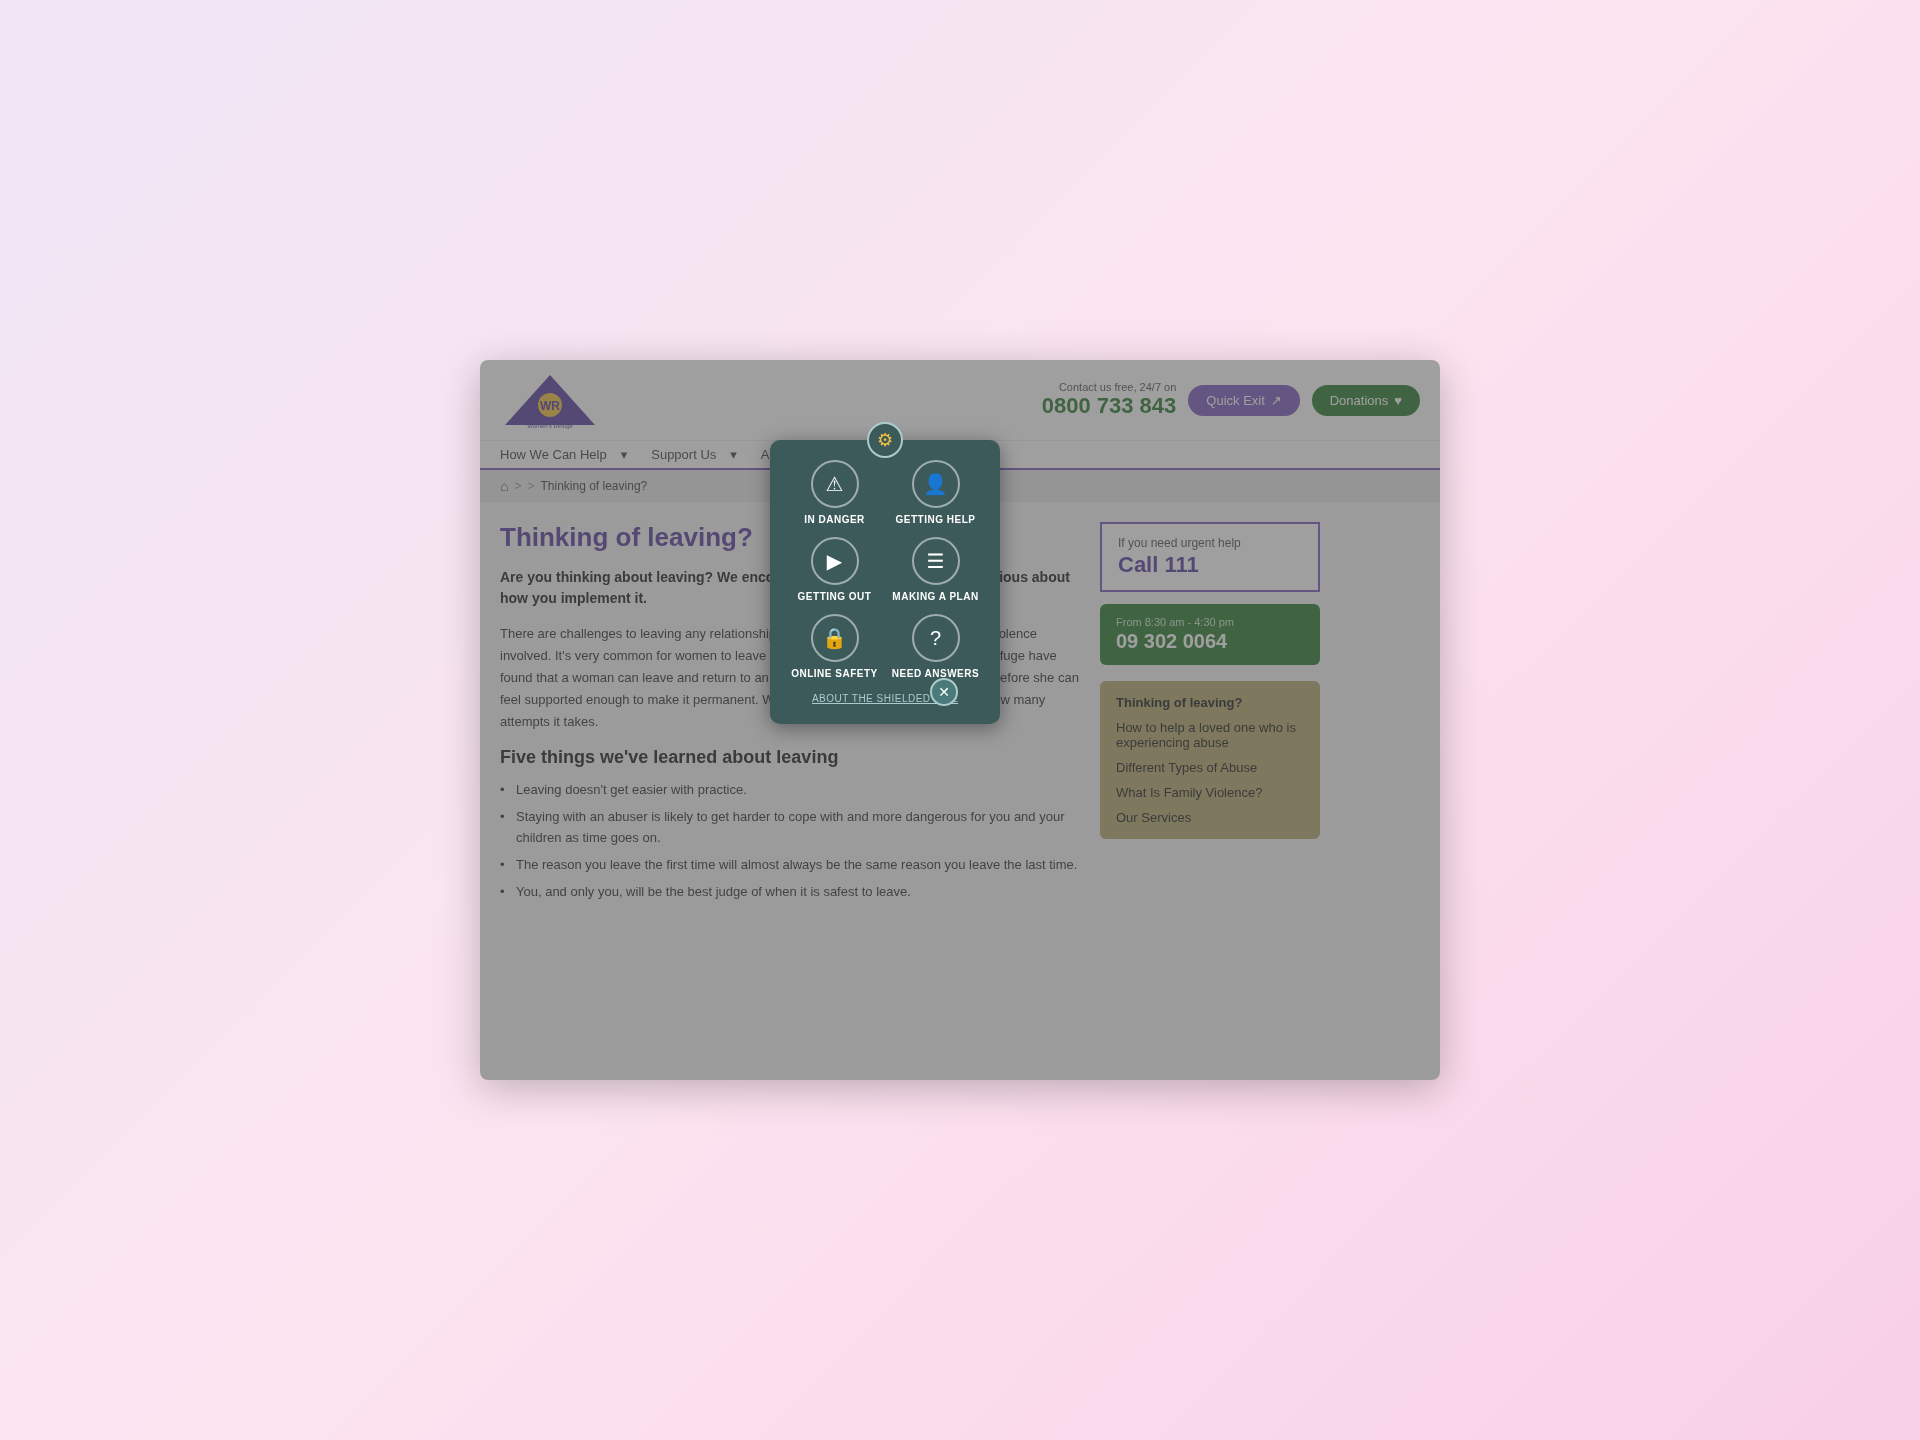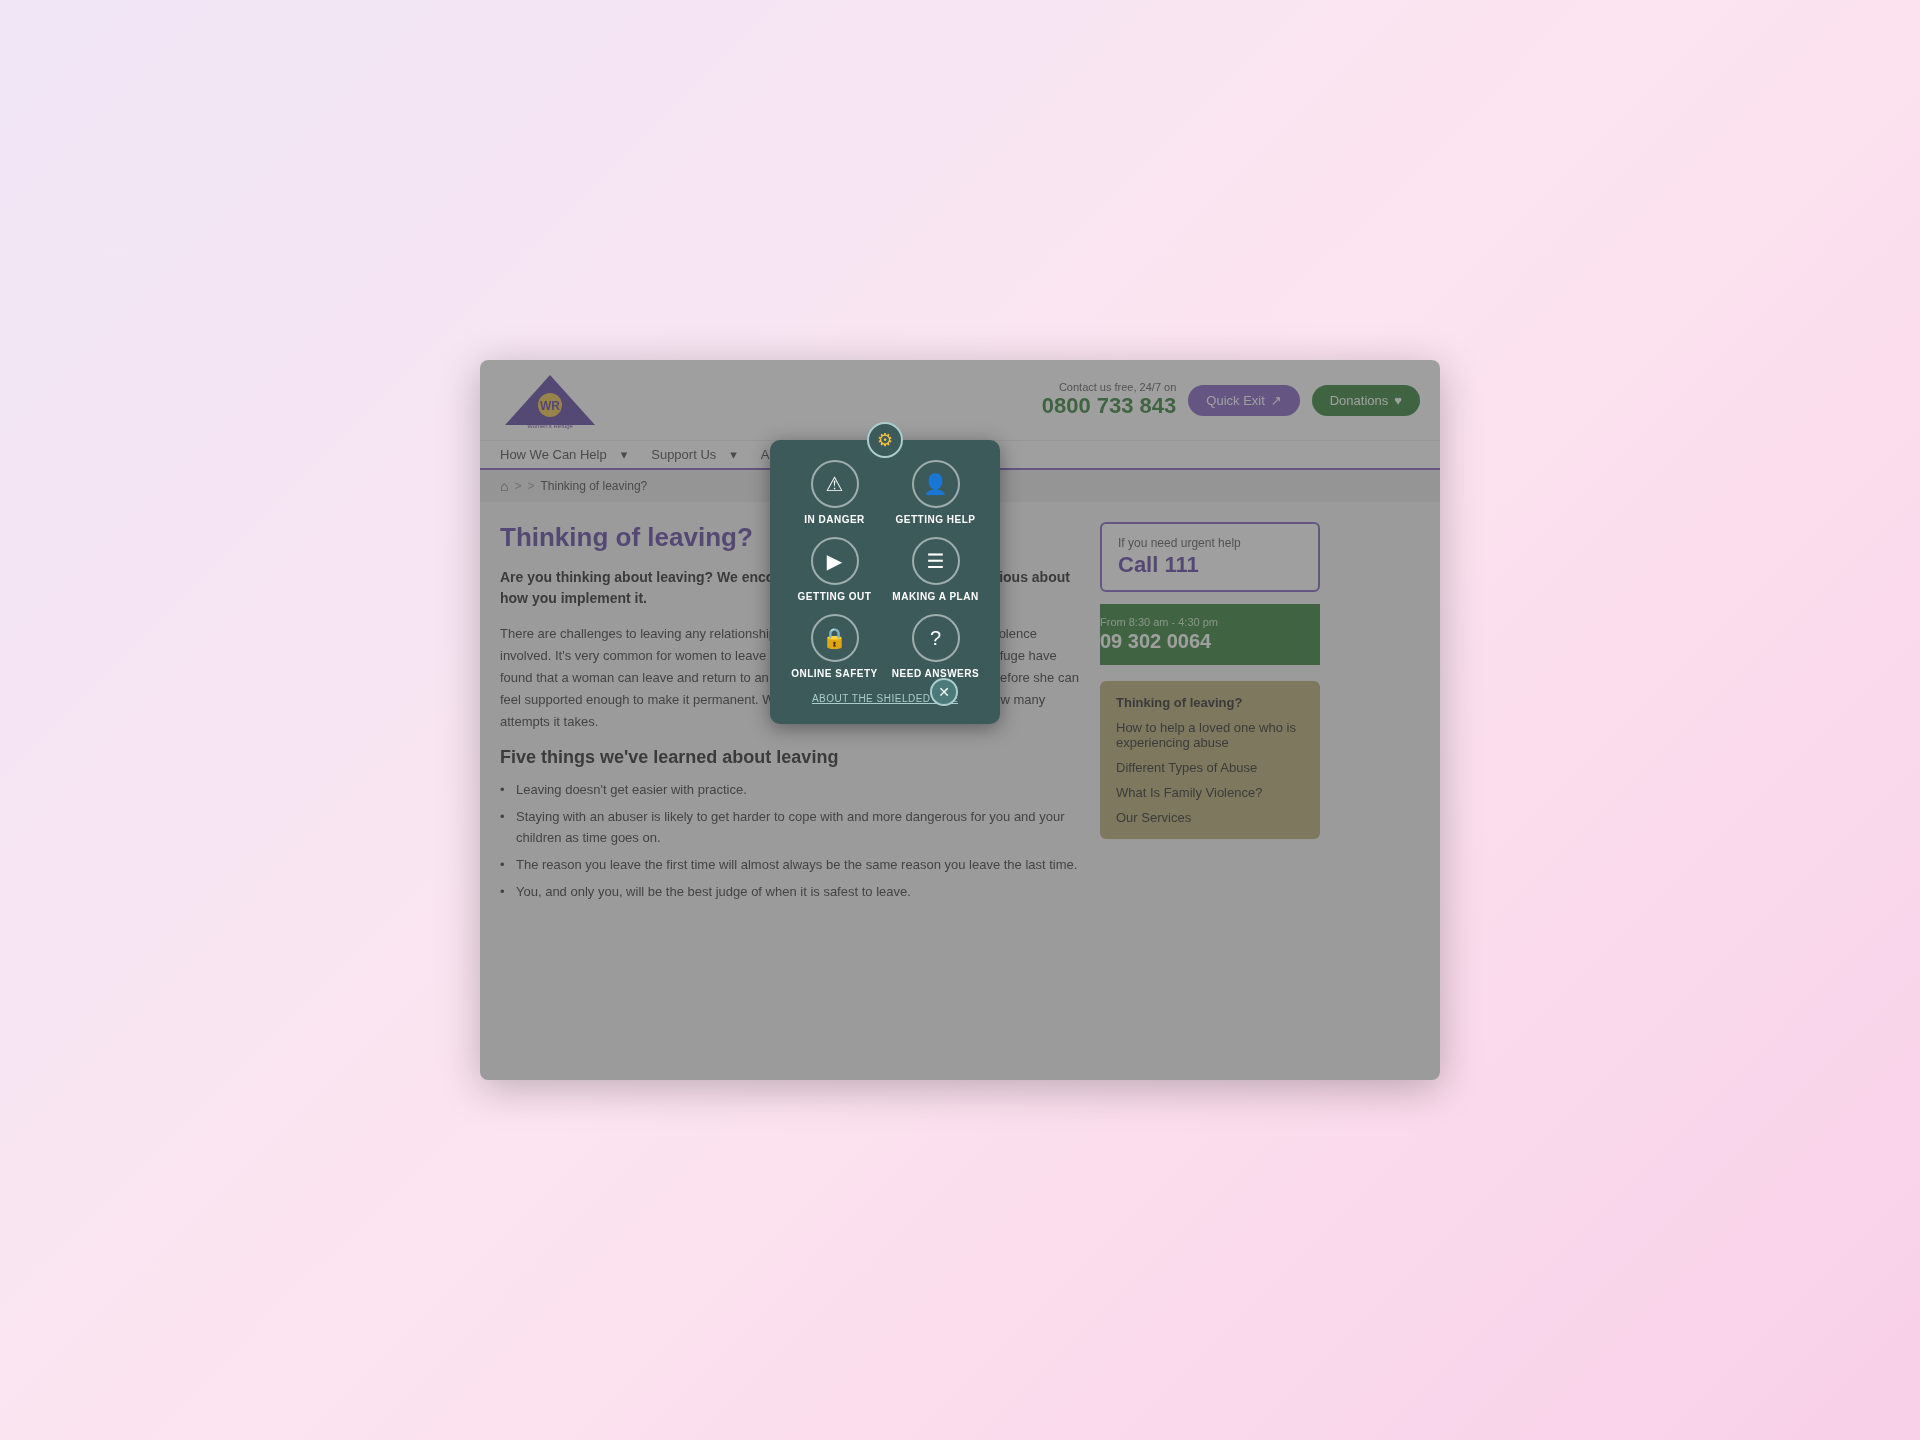--- a/index.html
+++ b/index.html
@@ -181,38 +181,38 @@
       content: "•";
       position: absolute;
       left: 0;
       color: #333;
     }
 
     
     .urgent-box {
       background: white;
       border: 2px solid #7c5cbf;
-      border-radius: 6px;
+      border-radius: 0;
       padding: 12px 16px;
       margin-bottom: 12px;
     }
     .urgent-label {
       font-size: 12px;
       color: #555;
       margin-bottom: 2px;
     }
     .urgent-number {
       font-size: 22px;
       font-weight: bold;
       color: #5a3ea0;
     }
     .phone-box {
       background: #2e7d32;
-      border-radius: 0;
-      padding: 12px 0;
+      border-radius: 6px;
+      padding: 12px 16px;
       margin-bottom: 16px;
     }
     .phone-box-label {
       font-size: 11px;
       color: #c8e6c9;
       margin-bottom: 2px;
     }
     .phone-box-number {
       font-size: 20px;
       font-weight: bold;

